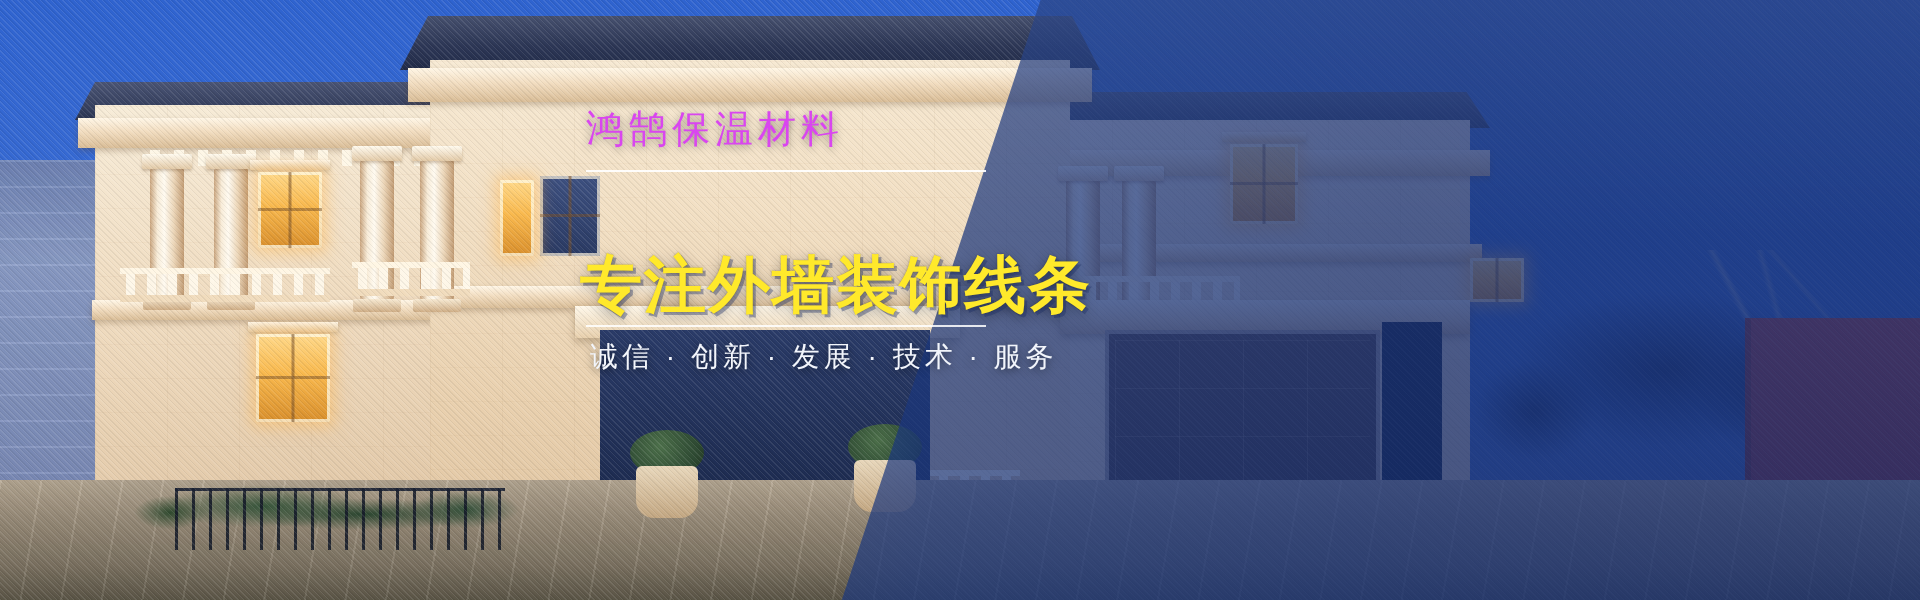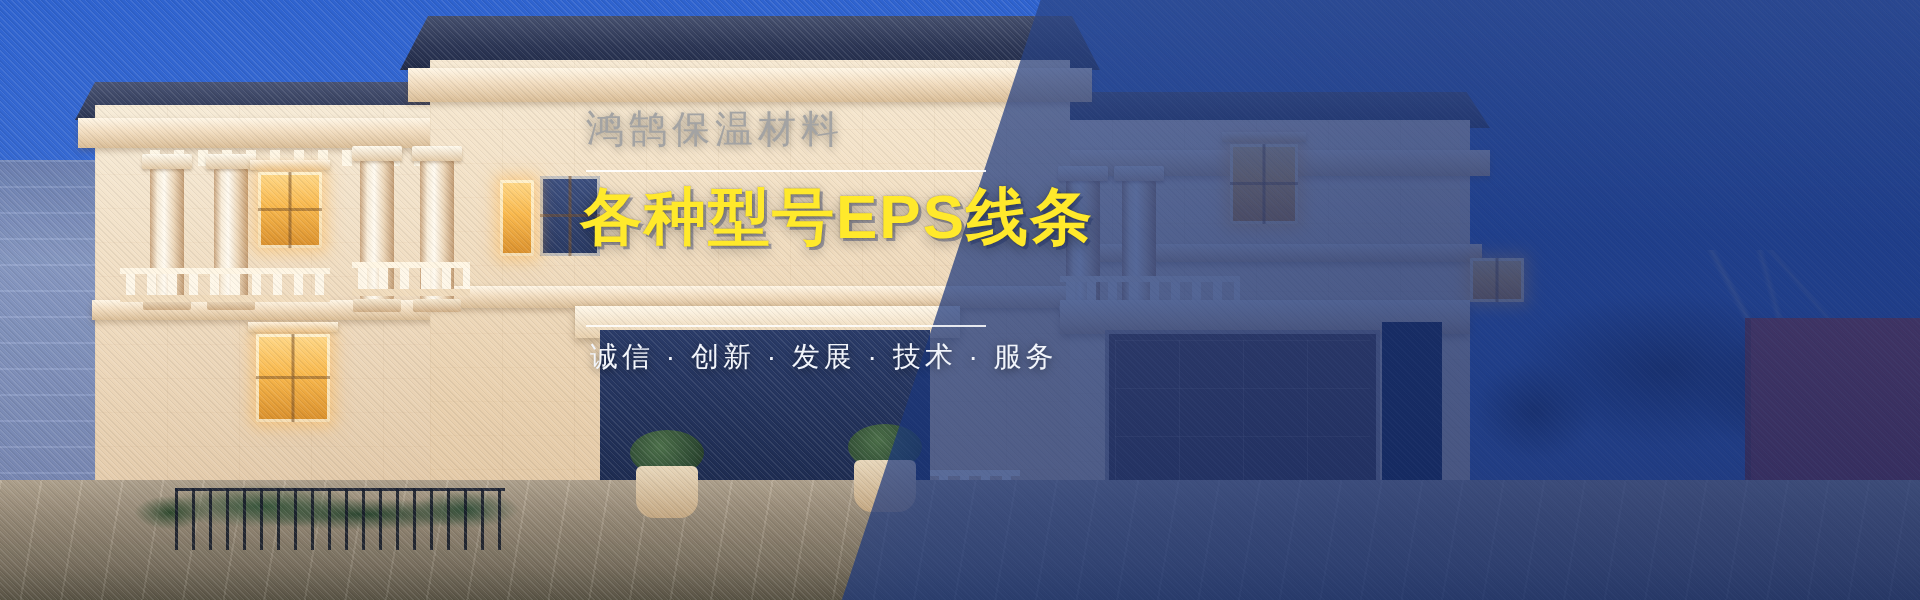--- a/index.html
+++ b/index.html
@@ -265,21 +265,21 @@
     pointer-events:none;
   }
 
   
   .content{
     position:absolute; left:560px; top:0; width:1000px; height:600px;
   }
 
   .brand{
     position:absolute; left:26px; top:104px;
-    font-size:38px; letter-spacing:5px; color:#a3a3a3; font-weight:400;
+    font-size:38px; letter-spacing:5px; color:#d946ef; font-weight:400;
     text-shadow:0 2px 10px rgba(0,0,0,.45);
     white-space:nowrap;
   }
 
   .rule-top{
     position:absolute; left:26px; top:170px; width:400px; height:2px;
     background:rgba(255,255,255,.92);
   }
 
   .headline{
@@ -412,21 +412,21 @@
 
   <div class="overlay-panel"></div>
   <div class="overlay-soft"></div>
 
   <div class="content">
 
     <div class="brand">鸿鹄保温材料</div>
 
     <div class="rule-top"></div>
 
-    <div class="headline l1">各种型号EPS线条</div>
-
+
+    <div class="headline l2">专注外墙装饰线条</div>
 
     <div class="rule-bot"></div>
 
     <div class="tagline">诚信 · 创新 · 发展 · 技术 · 服务</div>
   </div>
 
 </div>
 
 </body></html>

